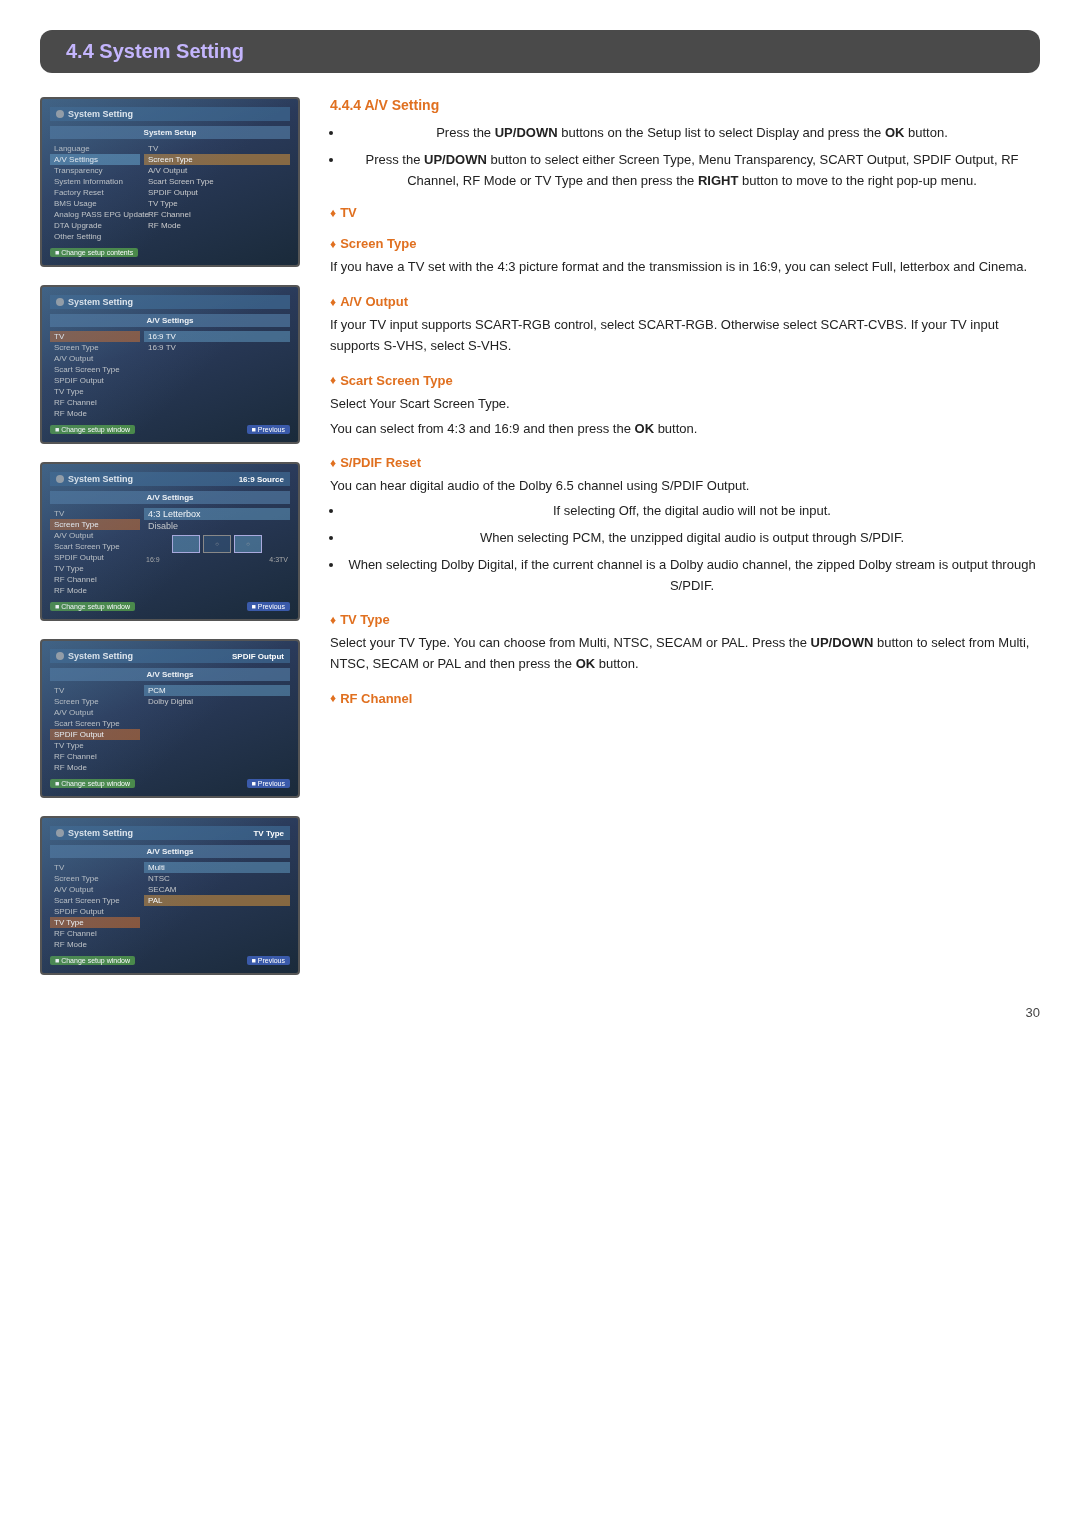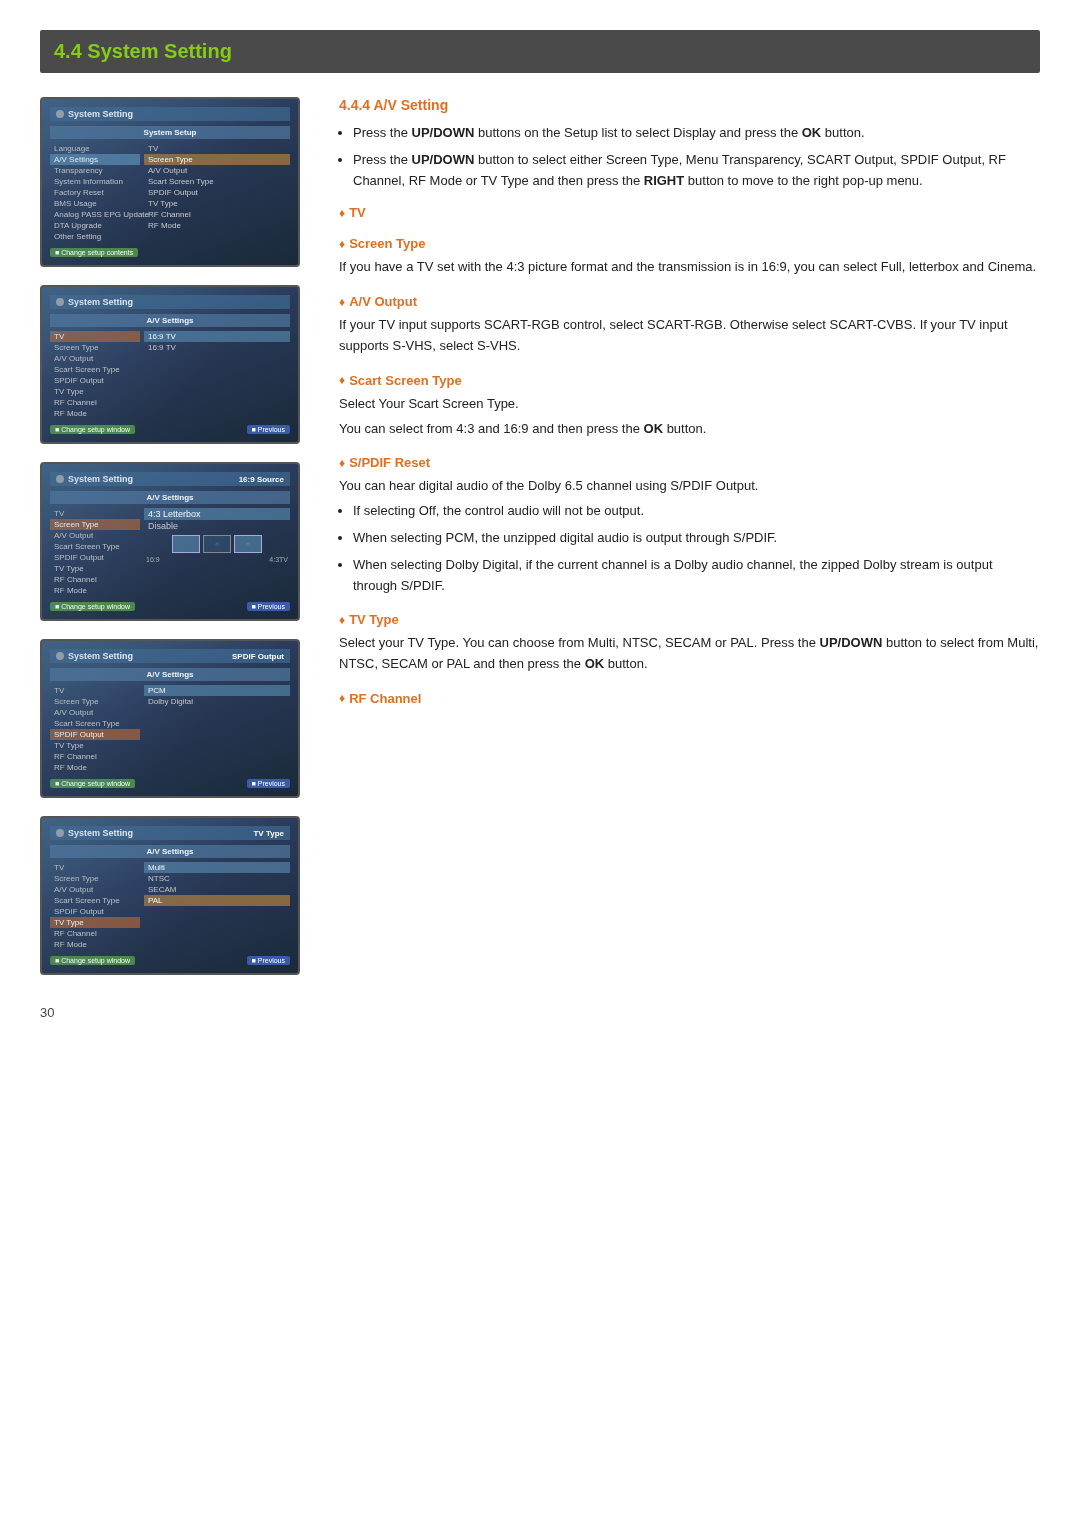--- a/index.html
+++ b/index.html
@@ -9,31 +9,31 @@
       background: #fff;
       color: #222;
       width: 1080px;
       min-height: 1527px;
       padding: 30px 40px;
     }
 
     
     .page-header {
       background: #4a4a4a;
-      color: #84cc16;
-      padding: 10px 14px;
+      color: #c4b5fd;
+      padding: 10px 26px;
       font-size: 20px;
       font-weight: bold;
       margin-bottom: 24px;
-      border-radius: 2px;
+      border-radius: 12px;
     }
 
     .main-layout {
       display: flex;
-      gap: 39px;
+      gap: 30px;
     }
 
     
     .screenshots-col {
       width: 260px;
       flex-shrink: 0;
       display: flex;
       flex-direction: column;
       gap: 18px;
     }
@@ -193,20 +193,21 @@
     .section-title {
       color: #e07020;
       font-weight: bold;
       font-size: 14px;
       margin-bottom: 10px;
     }
 
     .bullet-list {
       margin-bottom: 14px;
       padding-left: 14px;
+      text-align: center;
     }
 
     .bullet-list li {
       margin-bottom: 6px;
       line-height: 1.6;
       list-style: disc;
     }
 
     .subsection {
       margin-bottom: 16px;
@@ -233,20 +234,21 @@
     }
 
     strong, b {
       font-weight: bold;
     }
 
     .page-number {
       margin-top: 30px;
       font-size: 13px;
       color: #444;
+      text-align: right;
     }
   </style>
 </head>
 <body>
 
 <div class="page-header">
   <span>4.4  System Setting</span>
 </div>
 
 <div class="main-layout">
@@ -466,21 +468,21 @@
 
     <div class="subsection">
       <div class="subsection-title">
         <span class="diamond">♦</span>
         <span>S/PDIF Reset</span>
       </div>
       <p class="subsection-text">
         You can hear digital audio of the Dolby 6.5 channel using S/PDIF Output.
       </p>
       <ul class="bullet-list">
-        <li>If selecting Off, the control audio will not be output.</li>
+        <li>If selecting Off, the digital audio will not be input.</li>
         <li>When selecting PCM, the unzipped digital audio is output through S/PDIF.</li>
         <li>When selecting Dolby Digital, if the current channel is a Dolby audio channel, the zipped Dolby stream is output through S/PDIF.</li>
       </ul>
     </div>
 
     <div class="subsection">
       <div class="subsection-title">
         <span class="diamond">♦</span>
         <span>TV Type</span>
       </div>

